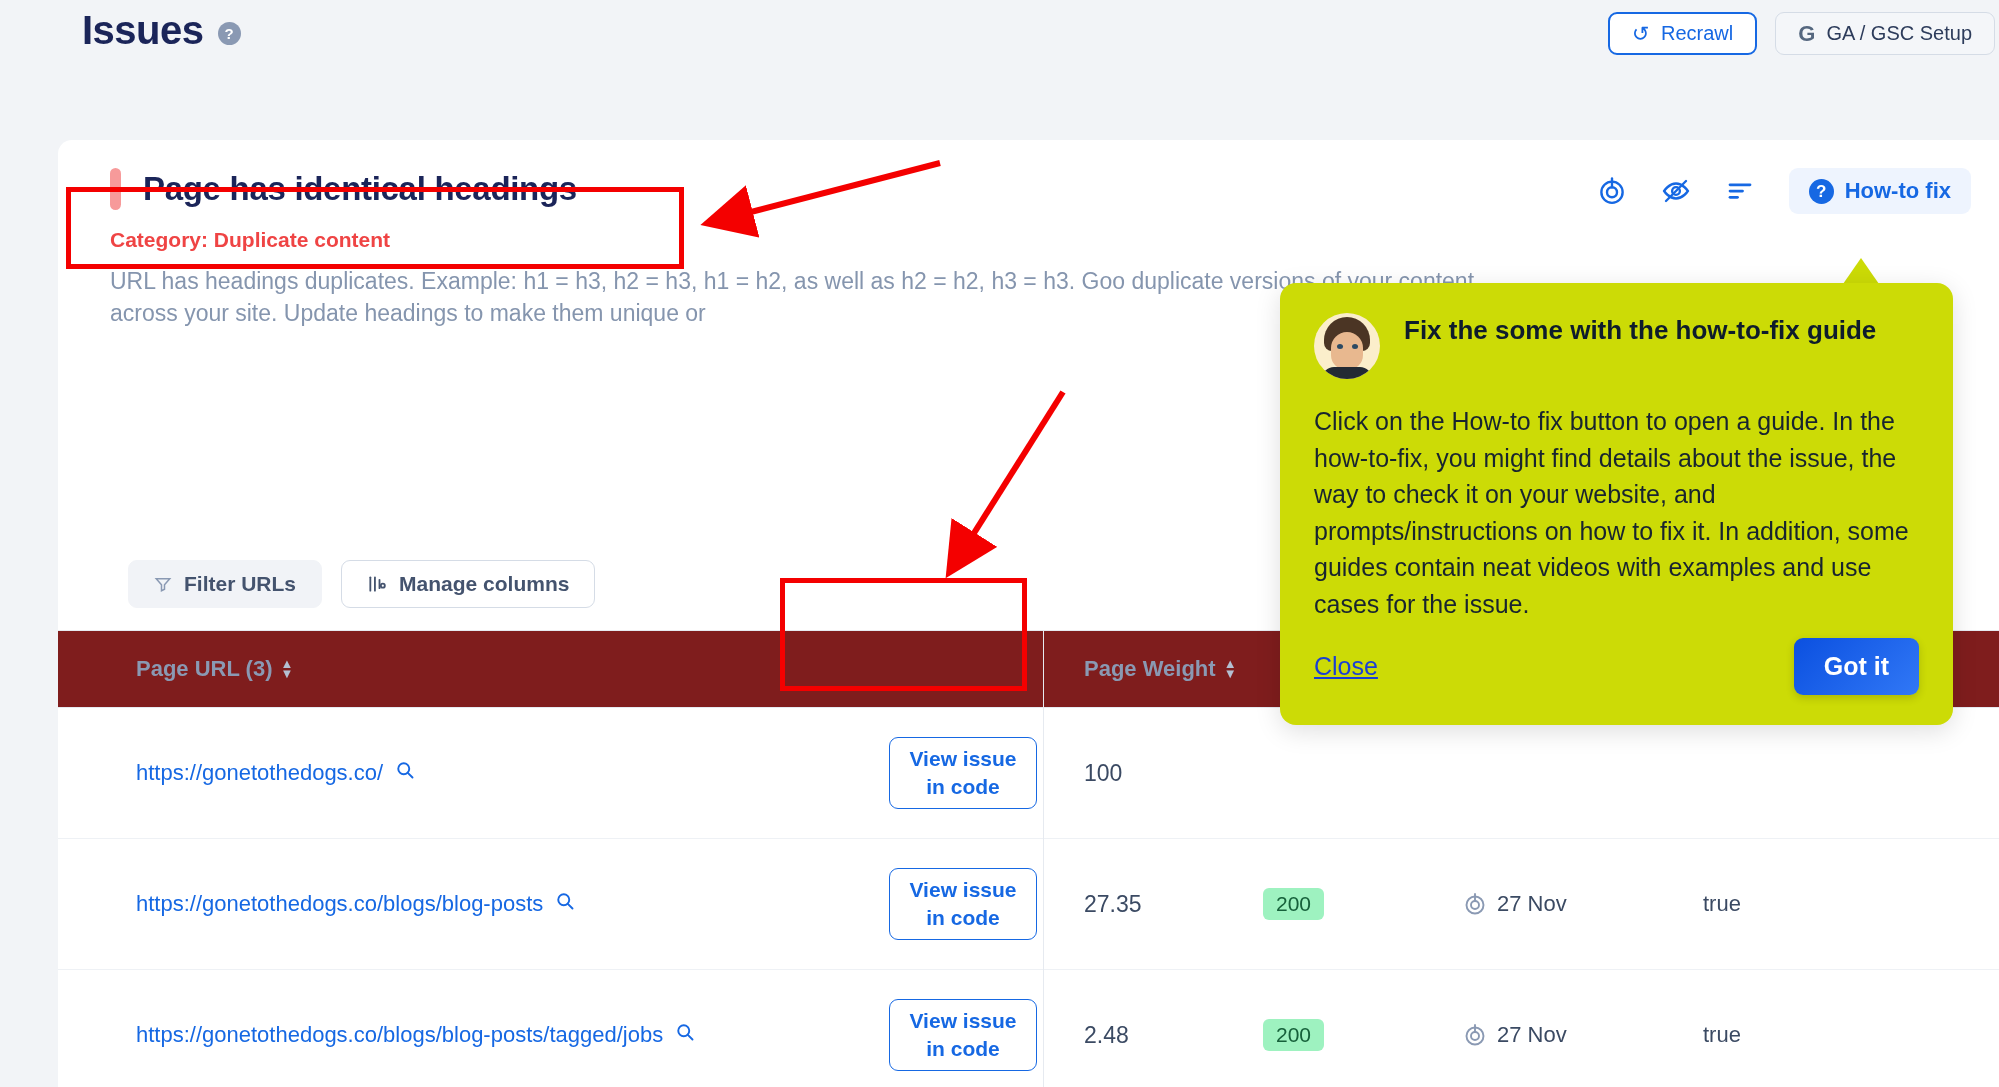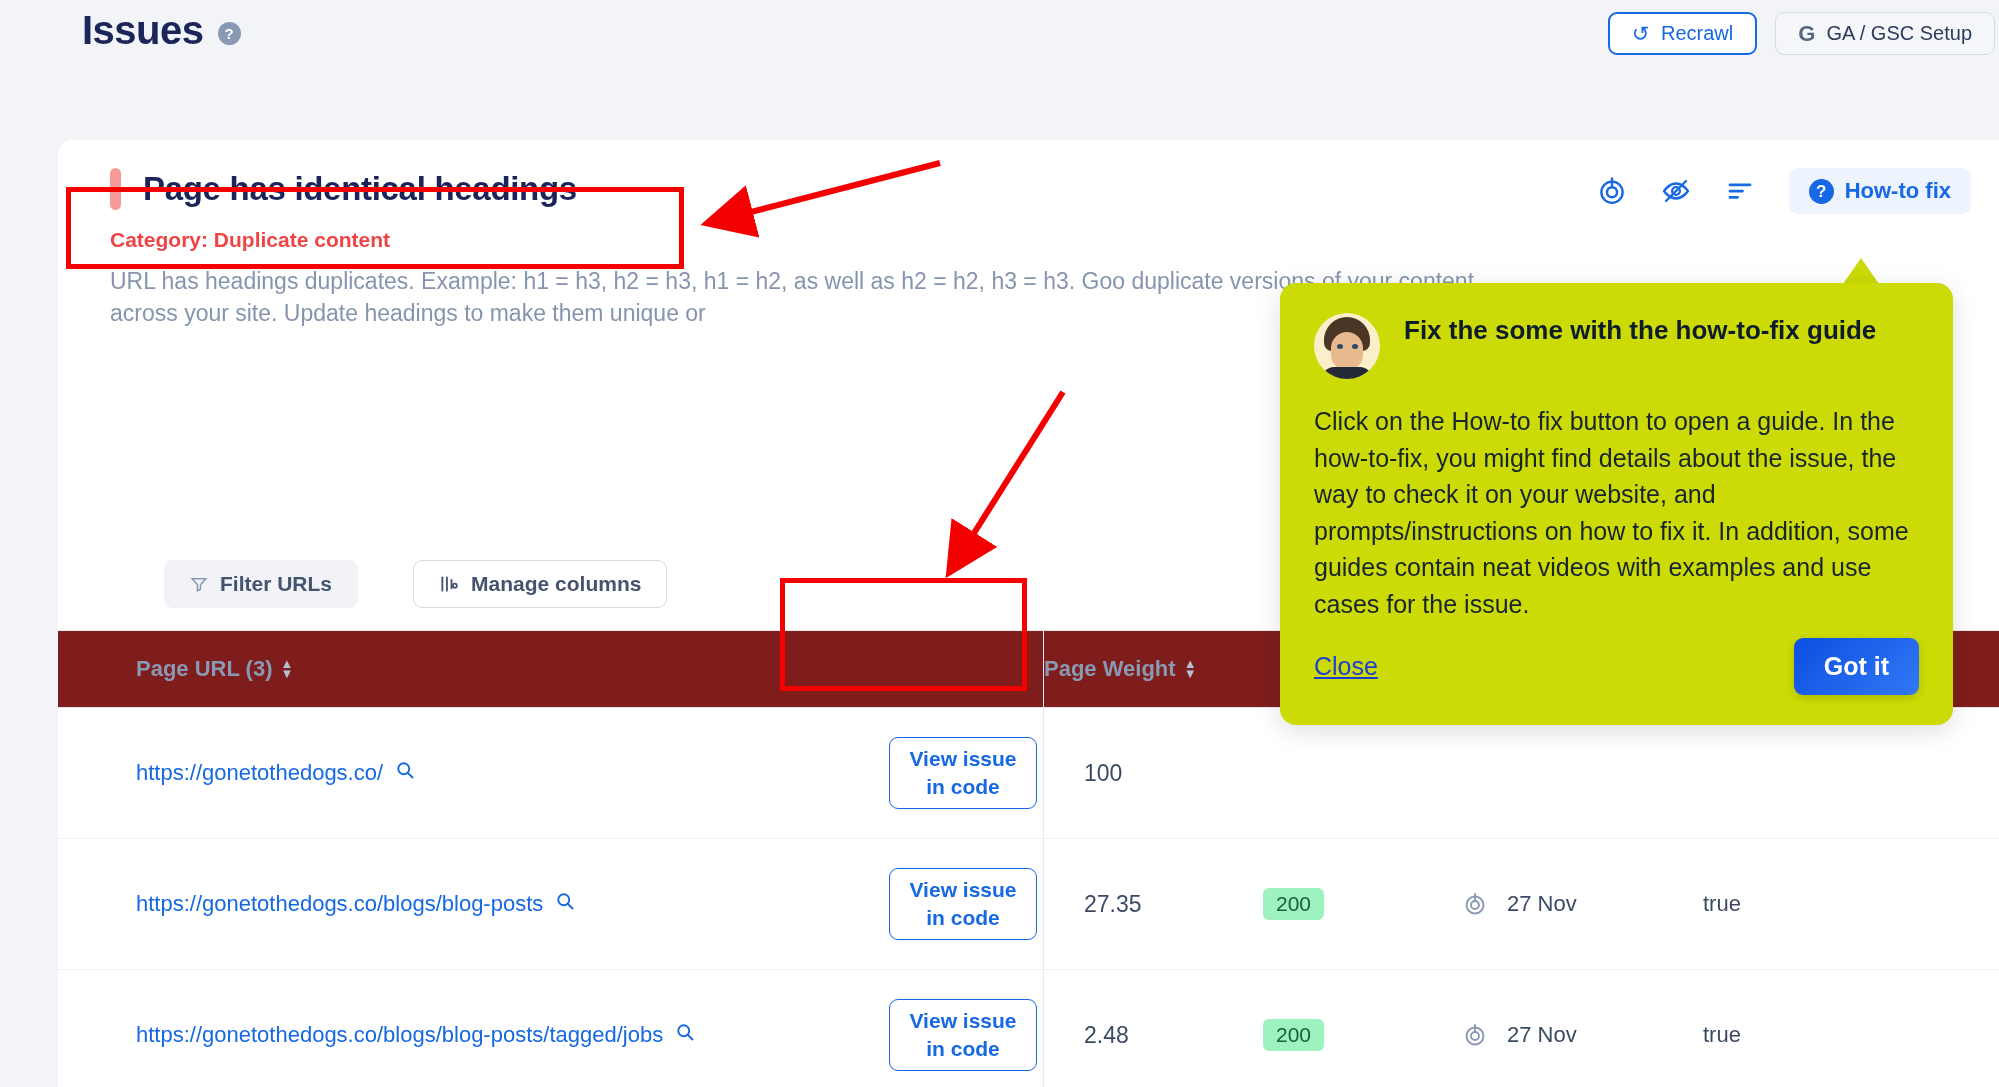--- a/index.html
+++ b/index.html
@@ -71,56 +71,56 @@
   }
   .howto-q {
     width: 25px; height: 25px; border-radius: 50%; background: #1668e3; color: #fff;
     font-size: 17px; font-weight: bold; line-height: 25px; text-align: center;
   }
 
   
   .filter-row { position: absolute; left: 70px; top: 420px; display: flex; gap: 19px; }
   .fbtn {
     display: flex; align-items: center; gap: 12px; height: 48px; padding: 0 25px;
-    border-radius: 9px; font-size: 21px; font-weight: 600; cursor: pointer; color: #44536e; margin-left: 36px;
+    border-radius: 9px; font-size: 21px; font-weight: 600; cursor: pointer; color: #44536e;
   }
   .fbtn-filter { background: #f1f3f7; border: 1px solid #f1f3f7; }
   .fbtn-cols { background: #ffffff; border: 1px solid #d5dce6; }
   .funnel { width: 18px; height: 18px; }
   .cols-ico { width: 20px; height: 20px; }
 
   
   .table { position: absolute; left: 0; top: 490px; width: 1941px; }
   .thead { display: flex; height: 78px; background: #7f1d1d; border-bottom: 1px solid #e6eaf0;
            border-top: 1px solid #e6eaf0; align-items: center; }
   .th { font-size: 22px; color: #8a99b3; font-weight: 600; display: flex; align-items: center; gap: 8px; }
   .sort-ico { display: flex; flex-direction: column; gap: 2px; line-height: 0.6; font-size: 13px; color: #b4c0d2; }
   .col-url { width: 985px; padding-left: 78px; }
-  .col-weight { width: 220px; border-left: 1px solid #e6eaf0; height: 78px; align-items: center; }
+  .col-weight { width: 220px; padding-left: 40px; border-left: 1px solid #e6eaf0; height: 78px; align-items: center; }
   .col-status { width: 200px; }
   .col-date { width: 240px; }
   .col-bool { width: 200px; }
 
   .trow { display: flex; align-items: center; height: 131px; border-bottom: 1px solid #eef1f5; }
   .td-url { width: 825px; padding-left: 78px; }
   .td-url a { font-size: 22px; color: #1668e3; text-decoration: none; }
   .srch { display: inline-block; margin-left: 7px; }
   .td-btn { width: 160px; display: flex; justify-content: center; }
   .vbtn {
     width: 148px; height: 72px; border: 1.5px solid #1668e3; border-radius: 9px;
     color: #1668e3; font-size: 21px; font-weight: 600; line-height: 1.32;
     display: flex; flex-direction: column; align-items: center; justify-content: center;
     cursor: pointer; background: #fff; text-align: center;
   }
   .td-weight { width: 220px; padding-left: 40px; font-size: 23px; color: #3b4a63;
                border-left: 1px solid #e6eaf0; height: 131px; display: flex; align-items: center; }
   .td-status { width: 200px; }
   .badge-200 { display: inline-block; background: #9ef2c0; color: #16603a; border-radius: 6px;
                padding: 4px 13px; font-size: 21px; font-weight: 500; }
-  .td-date { width: 240px; display: flex; align-items: center; gap: 20px; font-size: 22px; color: #3b4a63; }
+  .td-date { width: 240px; display: flex; align-items: center; gap: 10px; font-size: 22px; color: #3b4a63; }
   .date-ico { width: 24px; height: 24px; color: #8a99b3; }
   .td-bool { width: 200px; font-size: 22px; color: #3b4a63; }
 
   
   .tooltip {
     position: absolute; left: 1280px; top: 283px; width: 673px; height: 442px;
     background: #ccdb06; border-radius: 16px; padding: 30px 34px 0 34px;
     box-shadow: 0 6px 26px rgba(0,0,0,0.13);
   }
   .tt-arrow {

